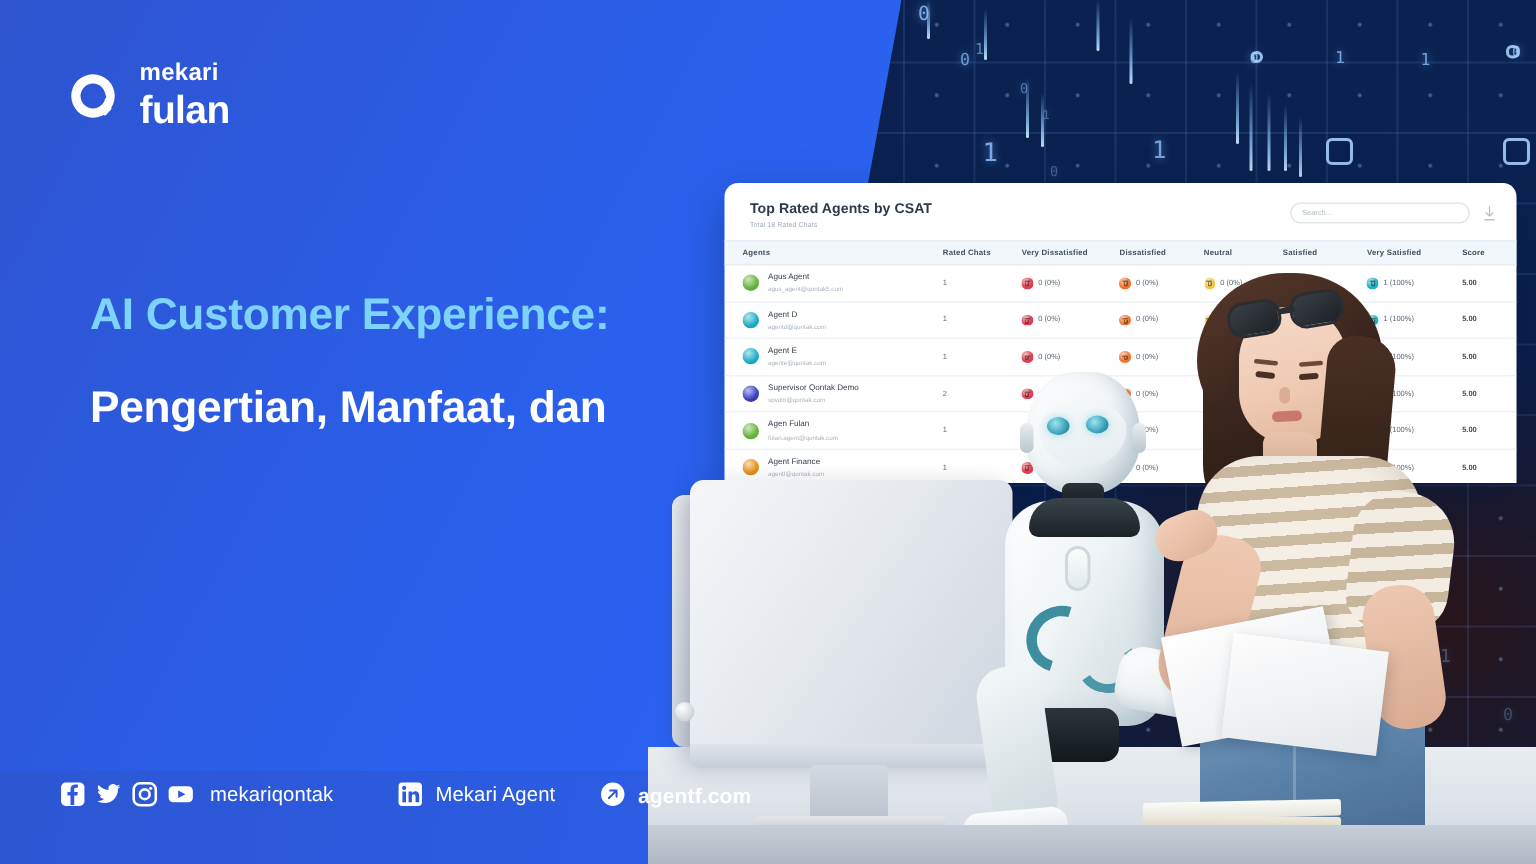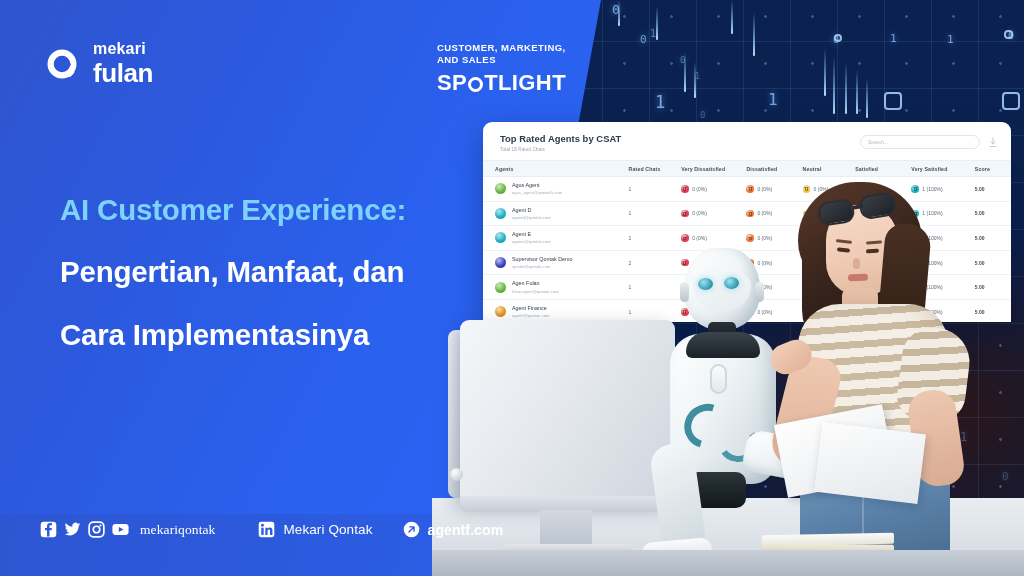--- a/index.html
+++ b/index.html
@@ -795,65 +795,55 @@
         <path d="M27.5 19.2H18.6a1.3 1.3 0 0 0 0 2.6h8.9a1.3 1.3 0 0 0 0-2.6Z" fill="#2c59dd"></path>
         <path d="M31.8 27.2a1.4 1.4 0 0 0-2 .1l-3.1 3.4a1.4 1.4 0 0 0 2 1.9l3.2-3.4a1.4 1.4 0 0 0-.1-2Z" fill="#ffffff"></path>
       </svg>
     </div>
     <div class="logo-words">
       <div class="logo-top">mekari</div>
       <div class="logo-bottom">fulan</div>
     </div>
   </div>
 
-  <div class="spot">
-    <div class="spot-kicker">CUSTOMER, MARKETING,</div>
-    <div class="spot-kicker">AND SALES</div>
-    <div class="spot-word">
-      <span>SP</span>
-      <span class="spot-o"></span>
-      <span>TLIGHT</span>
-    </div>
-  </div>
 
   <div class="headline">
     <div class="hl-yellow">AI Customer Experience:</div>
     <div class="hl-white">Pengertian, Manfaat, dan</div>
-    <div class="hl-white">Cara Implementasinya</div>
   </div>
 
   <div class="footer">
     <div class="soc-group fg-1">
       <svg class="soc" viewBox="0 0 24 24">
         <rect x="1" y="1" width="22" height="22" rx="4.5" fill="#fff"></rect>
         <path d="M13.4 22V13.2h2.9l.44-3.4h-3.34V7.63c0-.98.27-1.65 1.68-1.65h1.79V2.94c-.31-.04-1.38-.13-2.62-.13-2.6 0-4.37 1.58-4.37 4.49V9.8H7v3.4h2.88V22Z" fill="#2c59dd"></path>
       </svg>
       <svg class="soc" viewBox="0 0 24 24">
         <path d="M23 4.6a8.9 8.9 0 0 1-2.6.72 4.5 4.5 0 0 0 2-2.48 9 9 0 0 1-2.86 1.09A4.5 4.5 0 0 0 11.8 8a12.8 12.8 0 0 1-9.3-4.7 4.5 4.5 0 0 0 1.4 6 4.4 4.4 0 0 1-2.04-.56v.06a4.5 4.5 0 0 0 3.6 4.4 4.5 4.5 0 0 1-2.02.08 4.5 4.5 0 0 0 4.2 3.12A9 9 0 0 1 1 18.3a12.7 12.7 0 0 0 6.9 2c8.3 0 12.8-6.9 12.8-12.85v-.58A9.1 9.1 0 0 0 23 4.6Z" fill="#fff"></path>
       </svg>
       <svg class="soc" viewBox="0 0 24 24">
         <rect x="1.6" y="1.6" width="20.8" height="20.8" rx="6" fill="none" stroke="#fff" stroke-width="2.4"></rect>
         <circle cx="12" cy="12" r="4.6" fill="none" stroke="#fff" stroke-width="2.4"></circle>
         <circle cx="17.6" cy="6.4" r="1.5" fill="#fff"></circle>
       </svg>
       <svg class="soc" viewBox="0 0 24 24">
         <rect x="0.6" y="4.4" width="22.8" height="15.2" rx="4.4" fill="#fff"></rect>
         <path d="M9.6 8.4 16.4 12 9.6 15.6Z" fill="#2c59dd"></path>
       </svg>
-      <span class="foot-txt" style="margin-left:4px;font-family:Liberation Serif, serif;">mekariqontak</span>
+      <span class="foot-txt" style="margin-left:4px;">mekariqontak</span>
     </div>
 
     <div class="fg-2">
       <svg class="soc" viewBox="0 0 24 24">
         <rect x="1" y="1" width="22" height="22" rx="3.5" fill="#fff"></rect>
         <rect x="4.6" y="9.4" width="3.4" height="10.2" fill="#2c59dd"></rect>
         <circle cx="6.3" cy="6" r="2" fill="#2c59dd"></circle>
         <path d="M10.4 9.4h3.2v1.4a3.5 3.5 0 0 1 3.1-1.6c2.5 0 3.7 1.5 3.7 4.3v6.1h-3.4v-5.4c0-1.4-.5-2.2-1.7-2.2s-1.8.8-1.8 2.2v5.4h-3.1Z" fill="#2c59dd"></path>
       </svg>
-      <span class="foot-txt">Mekari Qontak</span>
+      <span class="foot-txt">Mekari Agent</span>
     </div>
 
     <div class="fg-3">
       <svg class="soc" viewBox="0 0 24 24">
         <circle cx="12" cy="12" r="11" fill="#fff"></circle>
         <path d="M8.4 15.6 15.4 8.6M9.6 8.4h6v6" stroke="#2c59dd" stroke-width="1.9" fill="none" stroke-linecap="round" stroke-linejoin="round"></path>
       </svg>
       <span class="foot-txt">agentf.com</span>
     </div>
   </div>

